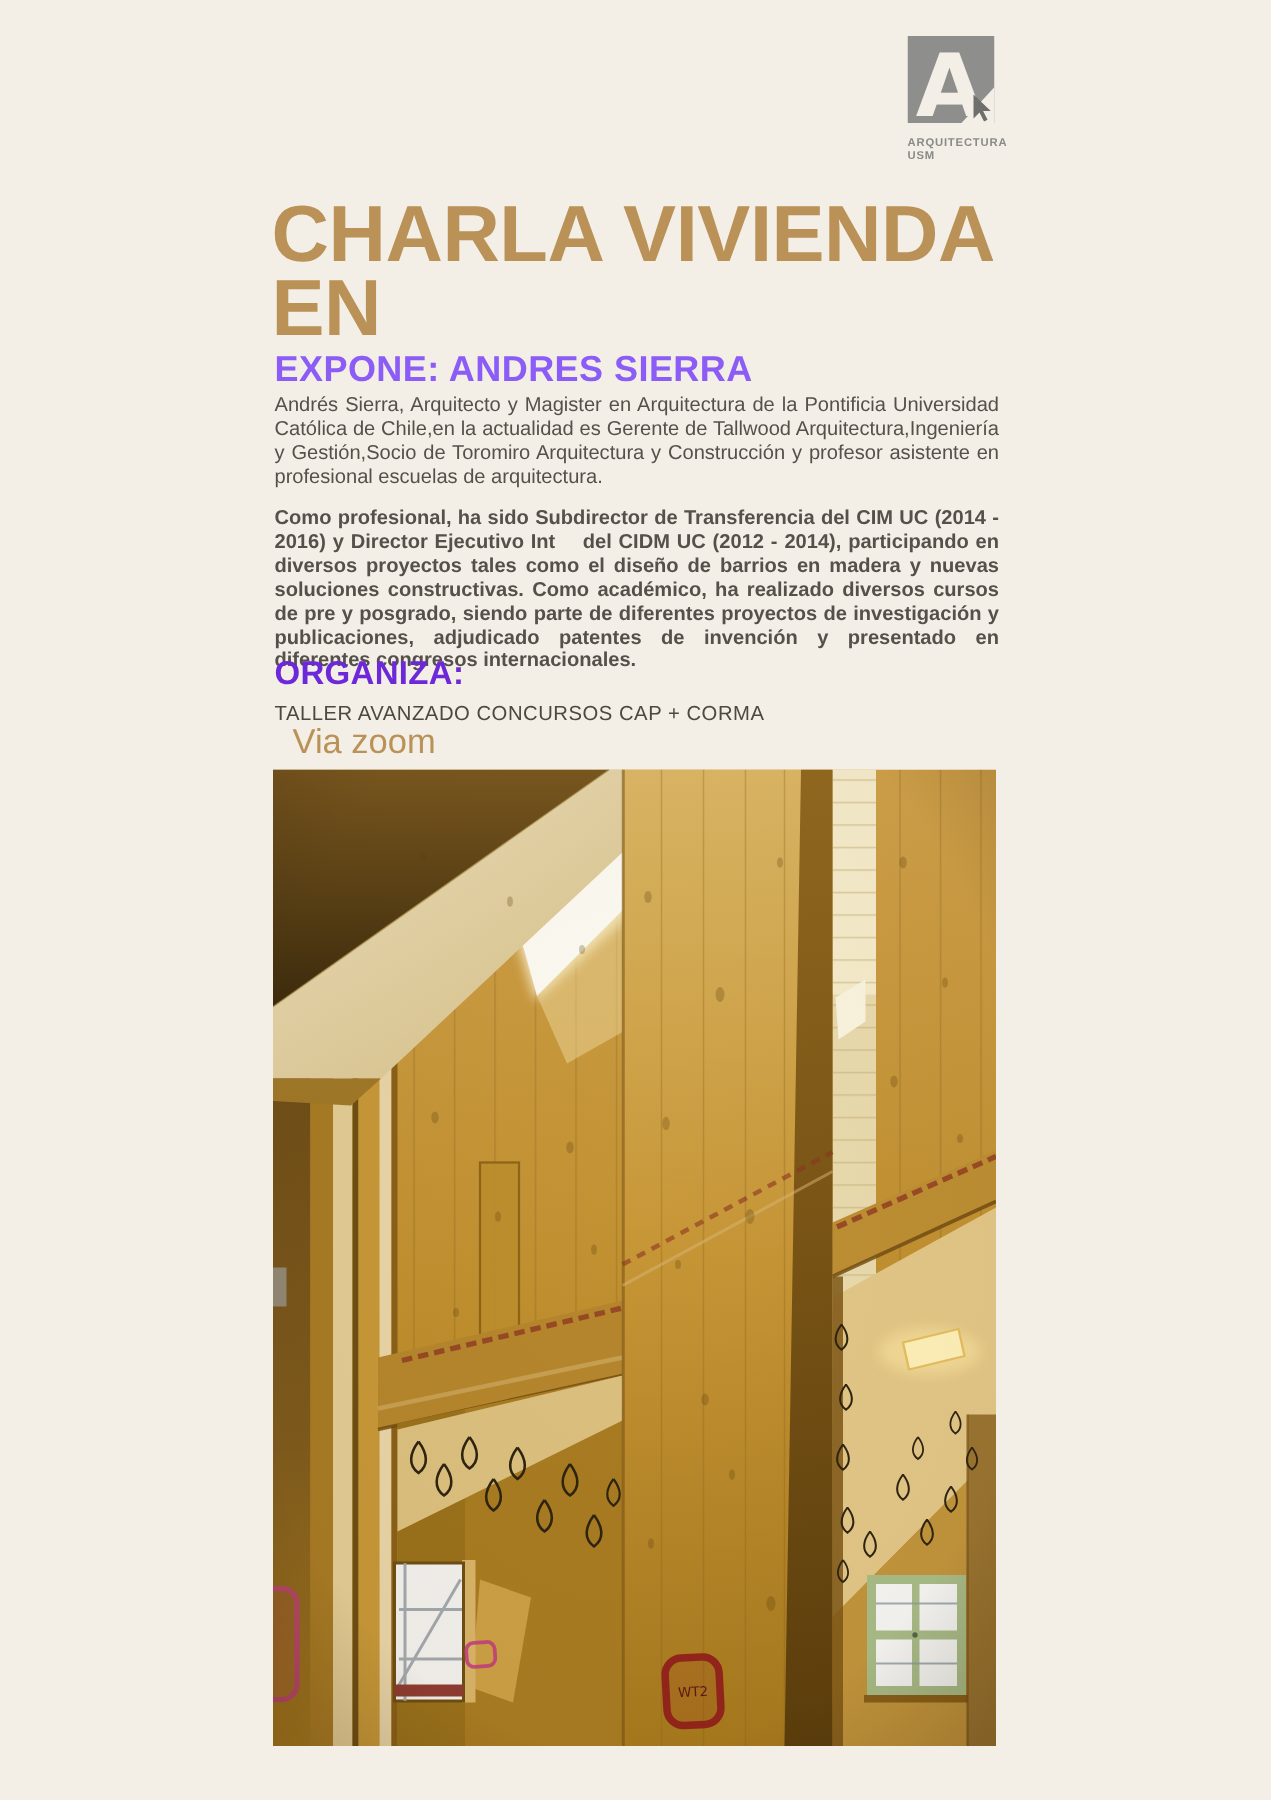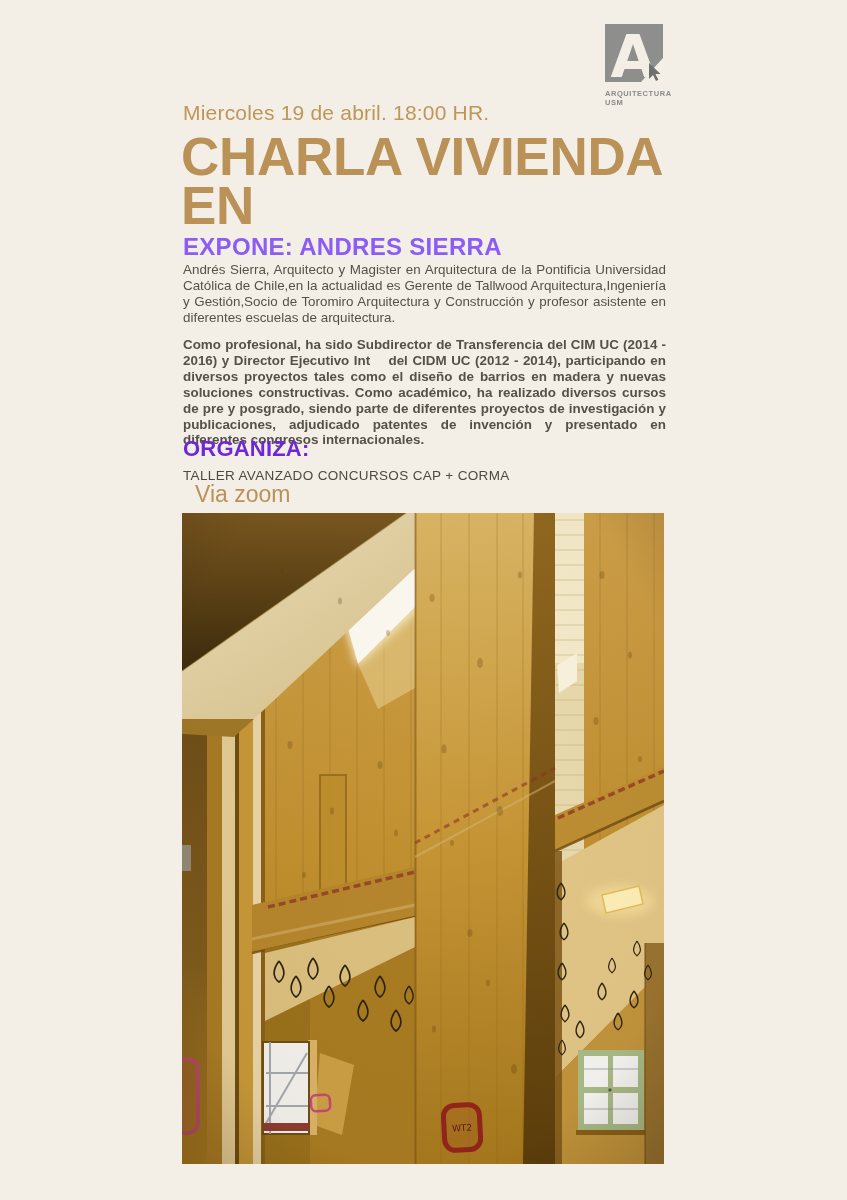--- a/index.html
+++ b/index.html
@@ -40,27 +40,26 @@
       <text x="28" y="53" text-anchor="middle" font-family="DejaVu Sans, sans-serif" font-weight="bold" font-size="58" fill="#F3EFE6">A</text>
       <polygon points="36,58 58,34 58,58" fill="#F3EFE6"></polygon>
       <path d="M44,39 L44,55 L48,51 L51,57 L53.4,55.8 L50.4,50 L55.5,50 Z" fill="#6F6F6D"></path>
     </svg>
     <div class="logo-text">
       <div>ARQUITECTURA</div>
       <div>USM</div>
     </div>
   </div>
 
-  <div class="abs date">Miercoles 19 de abril. 18:00 HR.</div>
   <div class="abs title">
     <div>CHARLA VIVIENDA EN</div>
   </div>
   <div class="abs speaker">EXPONE: ANDRES SIERRA</div>
 
-  <div class="abs para para1">Andrés Sierra,  Arquitecto y Magister en Arquitectura de la Pontificia Universidad Católica de Chile,en la actualidad es Gerente de Tallwood Arquitectura,Ingeniería y Gestión,Socio de Toromiro Arquitectura y Construcción y profesor asistente en diferentes escuelas de arquitectura.</div>
+  <div class="abs para para1">Andrés Sierra,  Arquitecto y Magister en Arquitectura de la Pontificia Universidad Católica de Chile,en la actualidad es Gerente de Tallwood Arquitectura,Ingeniería y Gestión,Socio de Toromiro Arquitectura y Construcción y profesor asistente en profesional escuelas de arquitectura.</div>
   <div class="abs para para2">Como profesional, ha sido Subdirector de Transferencia del CIM UC (2014 - 2016) y Director Ejecutivo Int&nbsp;&nbsp;&nbsp;&nbsp;del CIDM UC (2012 - 2014), participando en diversos proyectos tales como el diseño de barrios en madera y nuevas soluciones constructivas. Como académico, ha realizado diversos cursos de pre y posgrado, siendo parte de diferentes proyectos de investigación y publicaciones, adjudicado patentes de invención y presentado en diferentes congresos internacionales.</div>
 
   <div class="abs org-h">ORGANIZA:</div>
   <div class="abs org-d">TALLER AVANZADO CONCURSOS CAP + CORMA</div>
   <div class="abs via">Via zoom</div>
 
   <div class="abs photo">
   <svg width="482" height="651" viewBox="0 0 482 651">
     <defs>
       <linearGradient id="gBase" x1="0" y1="0" x2="0" y2="1">

